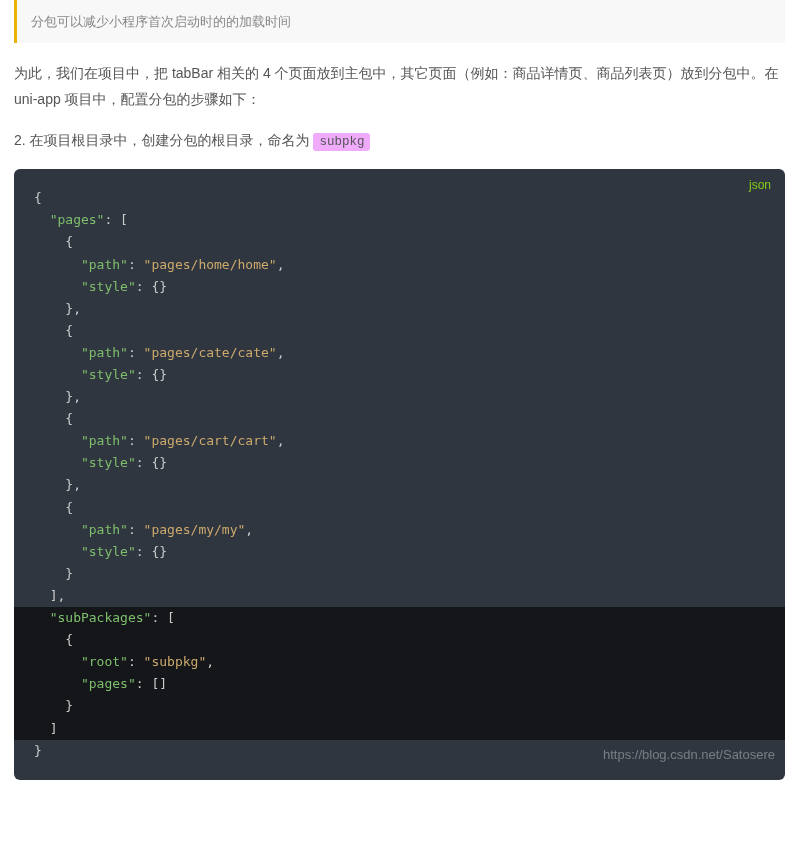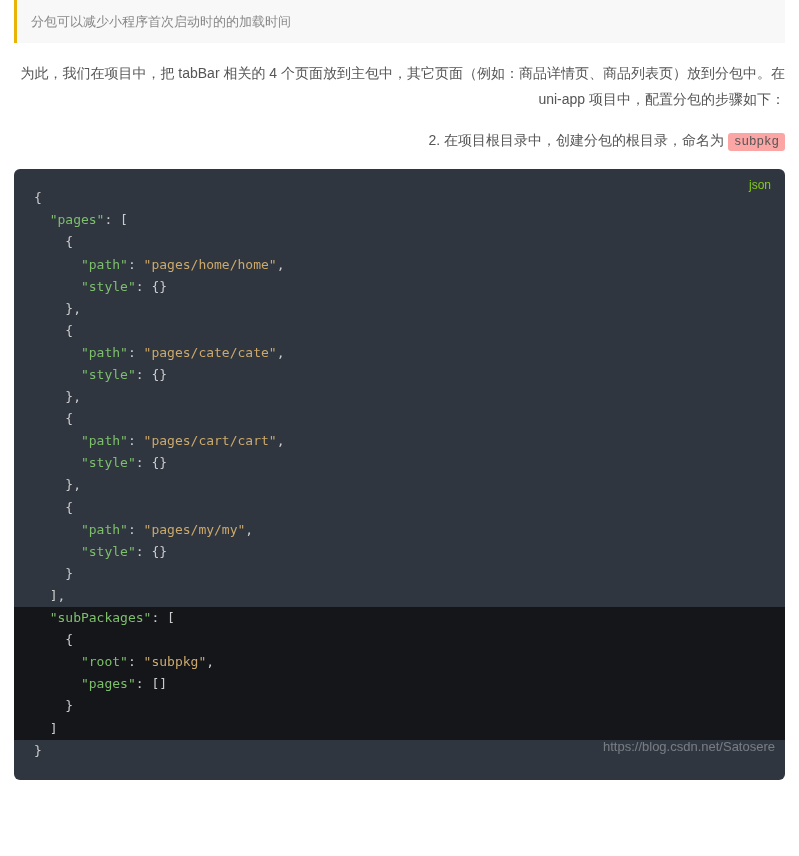--- a/index.html
+++ b/index.html
@@ -18,23 +18,23 @@
       padding: 10px 14px;
       margin: 0 14px 18px 14px;
       color: #888;
       font-size: 13px;
     }
     .content {
       padding: 0 14px;
       color: #555;
       font-size: 14px;
     }
-    .content p { margin-bottom: 16px; text-align: right; }
+    .content p { margin-bottom: 16px; }
     code.inline {
-      background: #fca5a5;
+      background: #f0abfc;
       color: #555;
       padding: 2px 6px;
       border-radius: 3px;
       font-family: "SFMono-Regular", Consolas, "Courier New", monospace;
       font-size: 12.5px;
     }
     .code-block {
       position: relative;
       background: #2f3640;
       border-radius: 6px;
@@ -60,21 +60,21 @@
     .tok-str { color: #cca96b; }
     .highlight-block {
       background: #14161a;
       margin-left: -20px;
       margin-right: -20px;
       padding-left: 20px;
       padding-right: 20px;
     }
     .watermark {
       position: absolute;
-      bottom: 22px;
+      bottom: 14px;
       right: 10px;
       color: rgba(255,255,255,0.35);
       font-size: 13px;
       font-family: -apple-system, sans-serif;
       margin-left: 30px;
     }
   </style>
 </head>
 <body>
 

